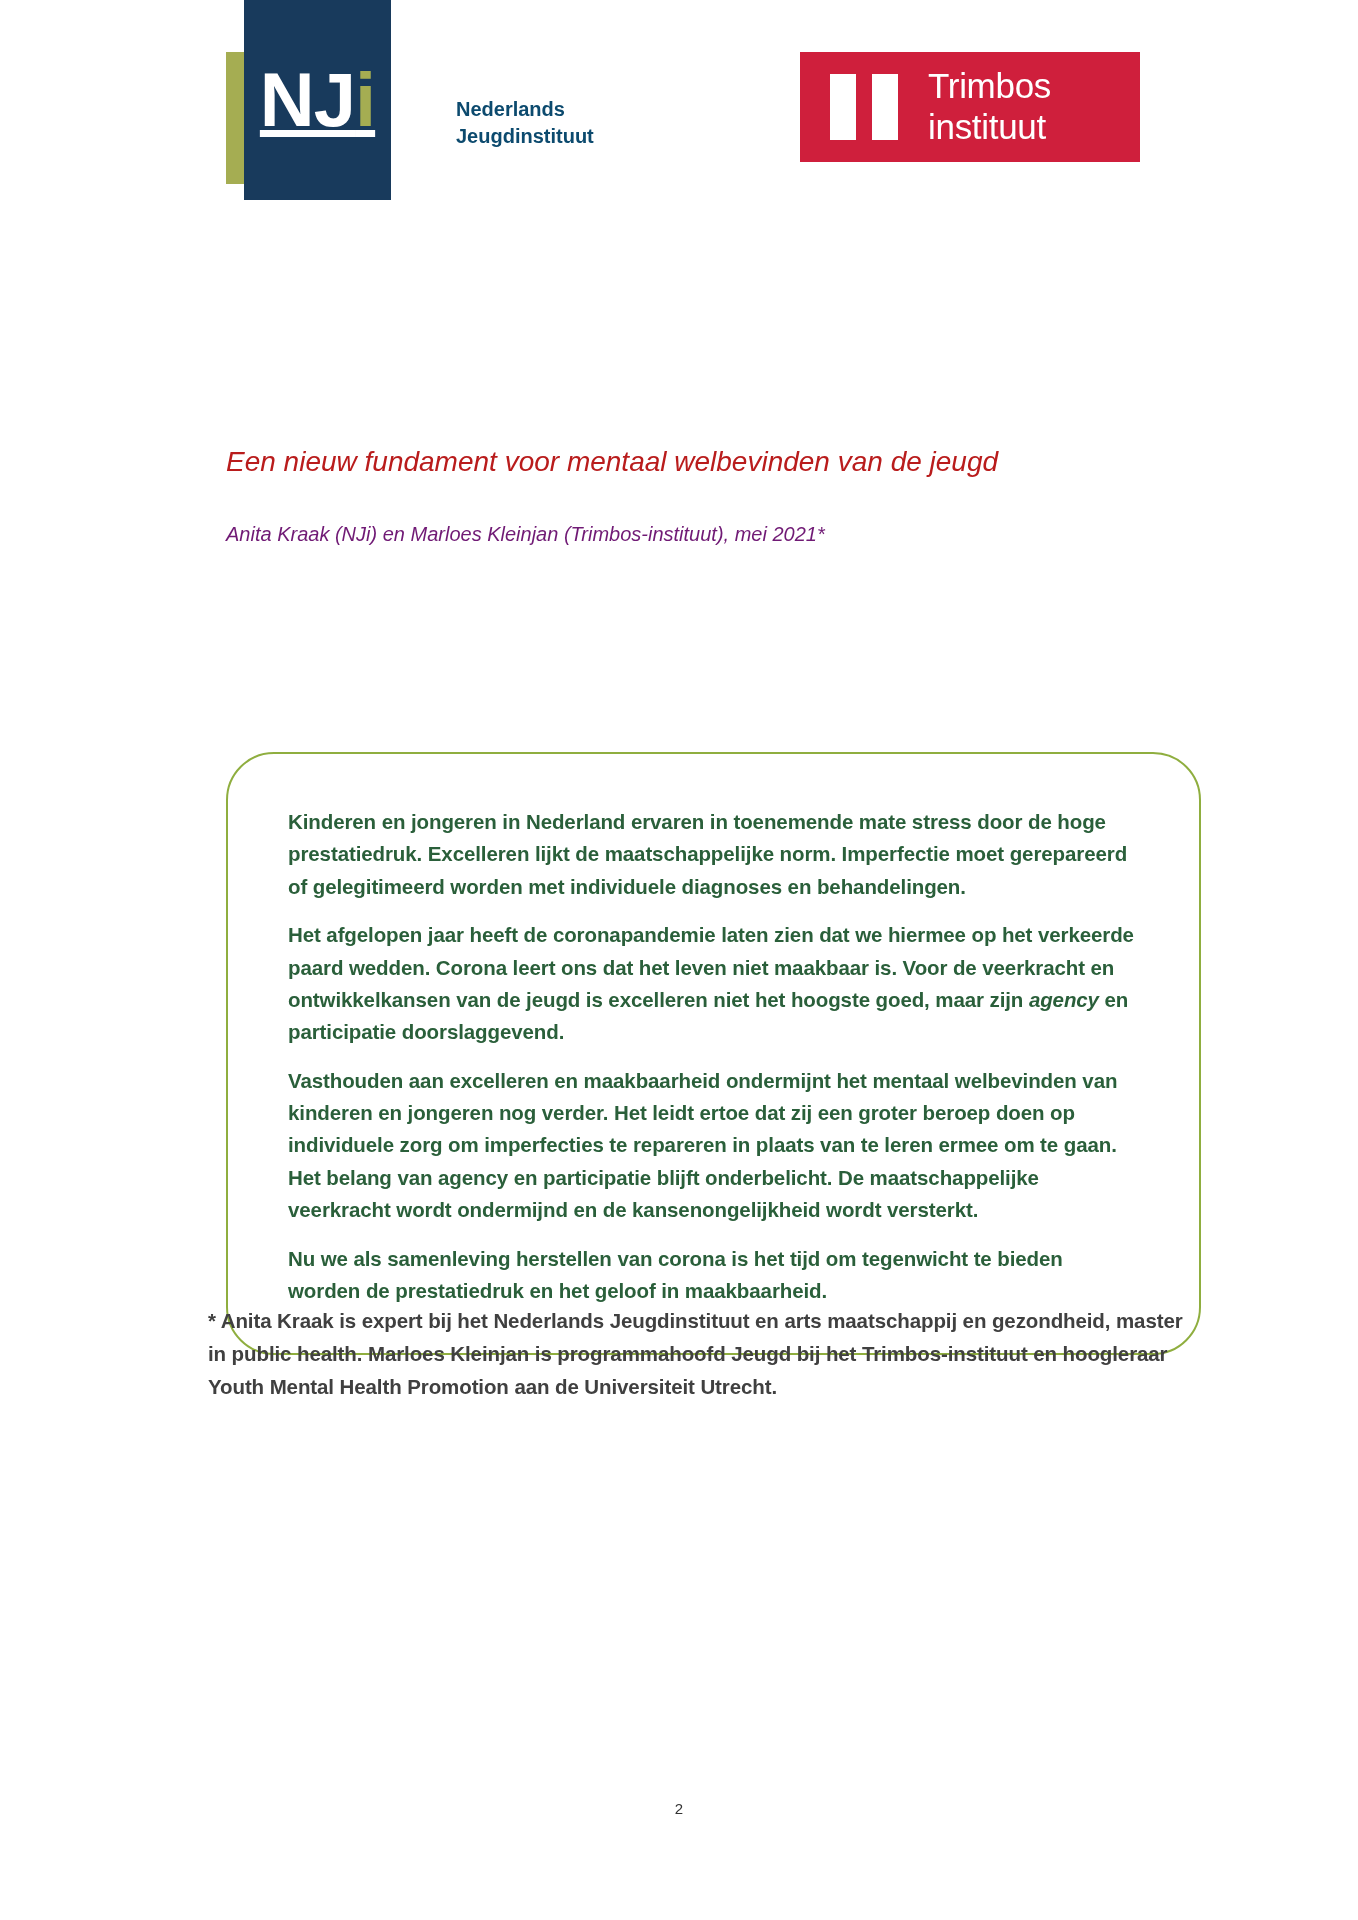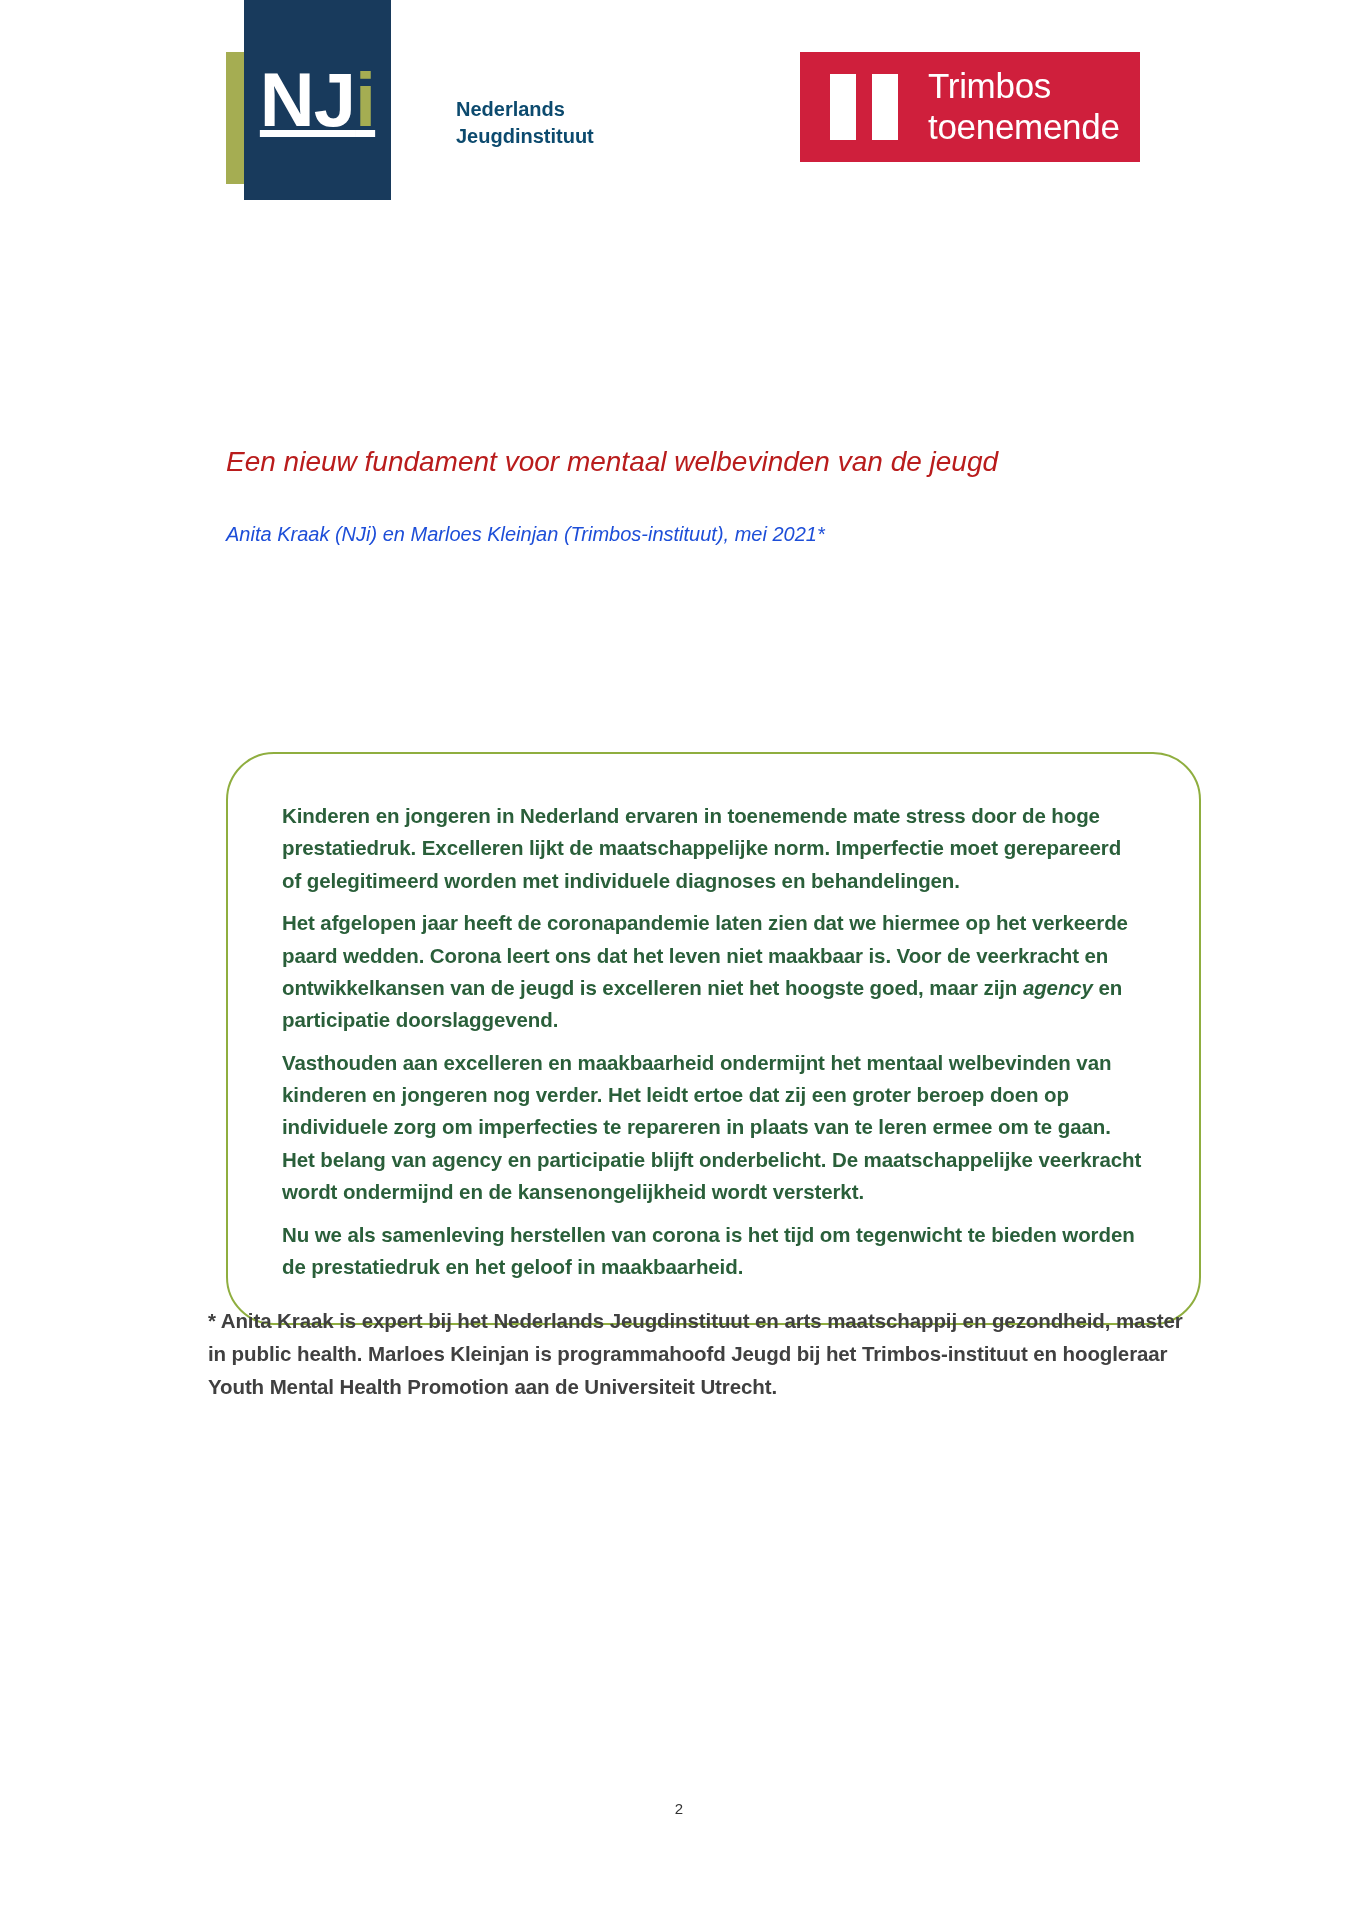--- a/index.html
+++ b/index.html
@@ -140,40 +140,40 @@
   .doc-subtitle {
     margin: 8px 0 0 0;
     color: #b91c1c;
     font-size: 28px;
     font-style: italic;
     font-weight: normal;
     line-height: 1.3;
   }
   .doc-authors {
     margin: 40px 0 0 0;
-    color: #1d4ed8;
+    color: #701a75;
     font-size: 20px;
     font-style: italic;
     line-height: 1.4;
   }
 
   
   .callout {
     position: absolute;
     left: 226px;
     top: 752px;
     width: 975px;
     min-height: 515px;
     box-sizing: border-box;
     border: 2px solid #8fae3f;
     border-radius: 48px;
     padding: 36px 44px 30px 44px;
   }
   .callout p {
-    margin: 10px;
+    margin: 16px;
     color: #2a5f3a;
     font-size: 20.5px;
     font-weight: bold;
     line-height: 1.58;
     letter-spacing: -0.1px;
   }
   .callout p em {
     font-style: italic;
   }
 
@@ -219,21 +219,21 @@
 
     <div class="nji-name">Nederlands
 Jeugdinstituut</div>
 
     <div class="trimbos-logo">
       <div class="trimbos-marks">
         <span class="m1"></span>
         <span class="m2"></span>
       </div>
       <div class="trimbos-text">Trimbos
-toenemende</div>
+instituut</div>
     </div>
 
   </div>
 
   <div class="title-block">
     <p class="doc-subtitle">Een nieuw fundament voor mentaal welbevinden van de jeugd</p>
     <p class="doc-authors">Anita Kraak (NJi) en Marloes Kleinjan (Trimbos-instituut), mei 2021*</p>
   </div>
 
   <div class="callout">

